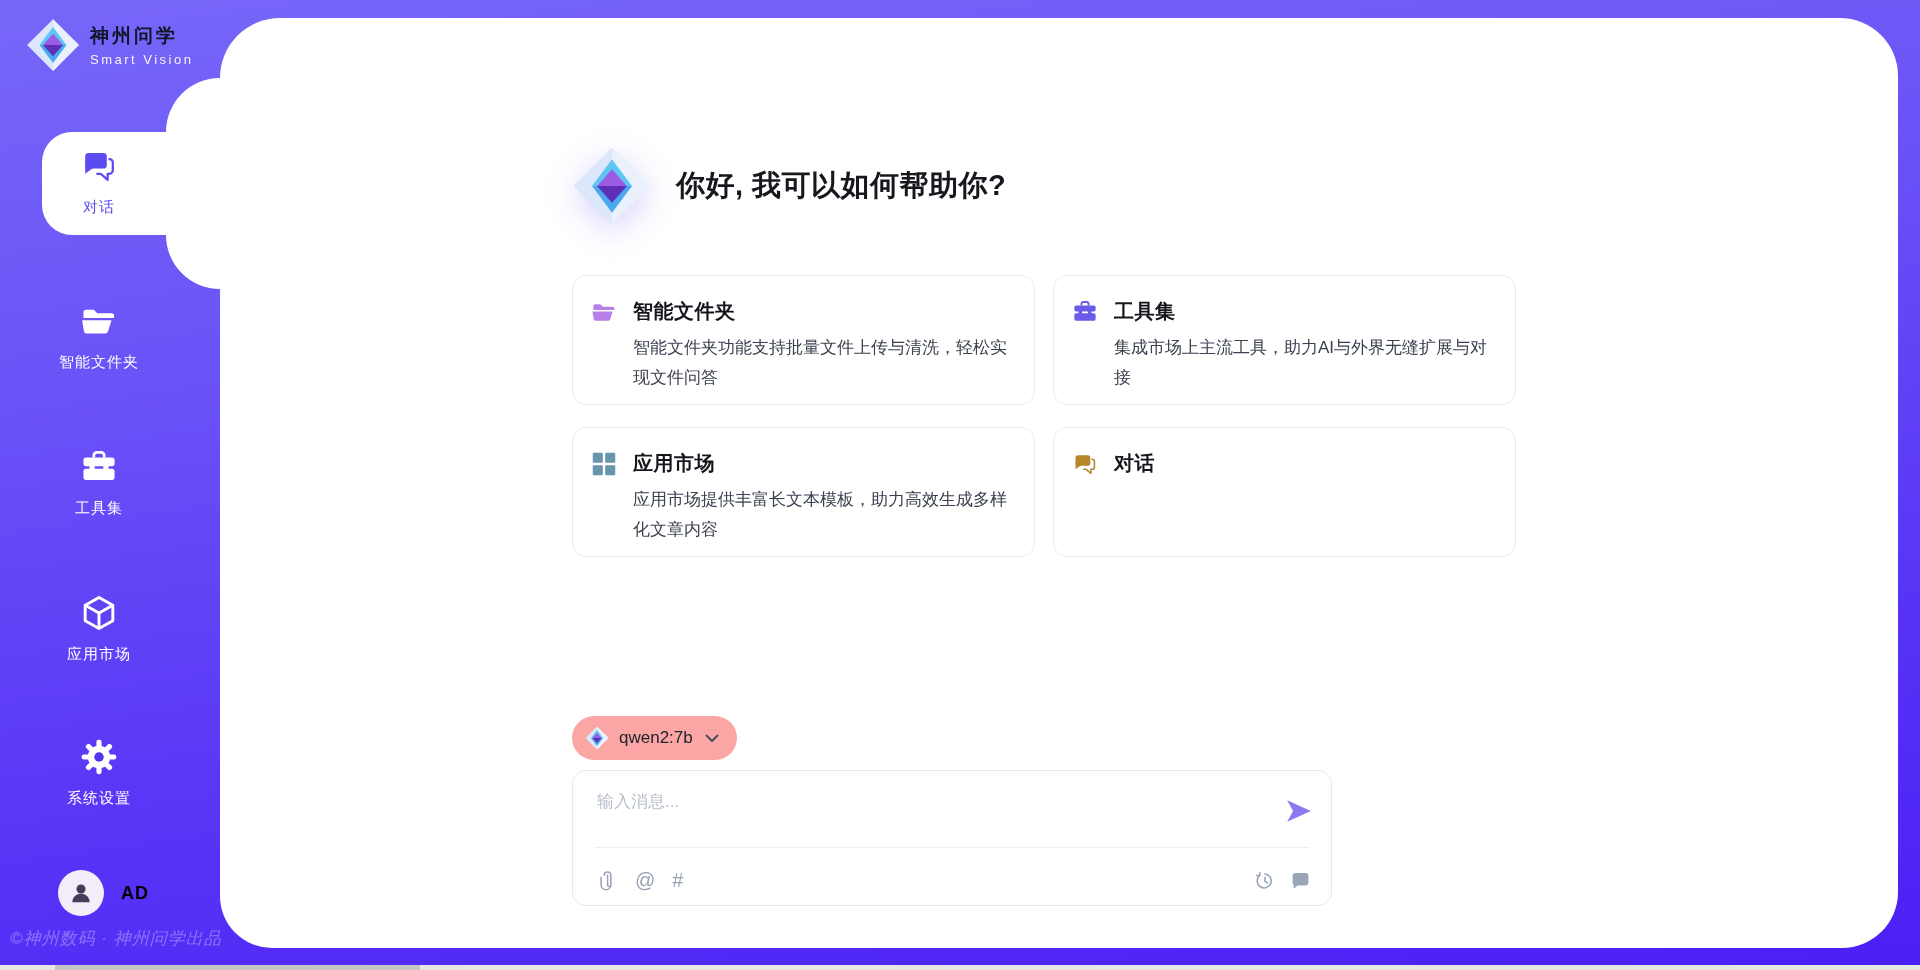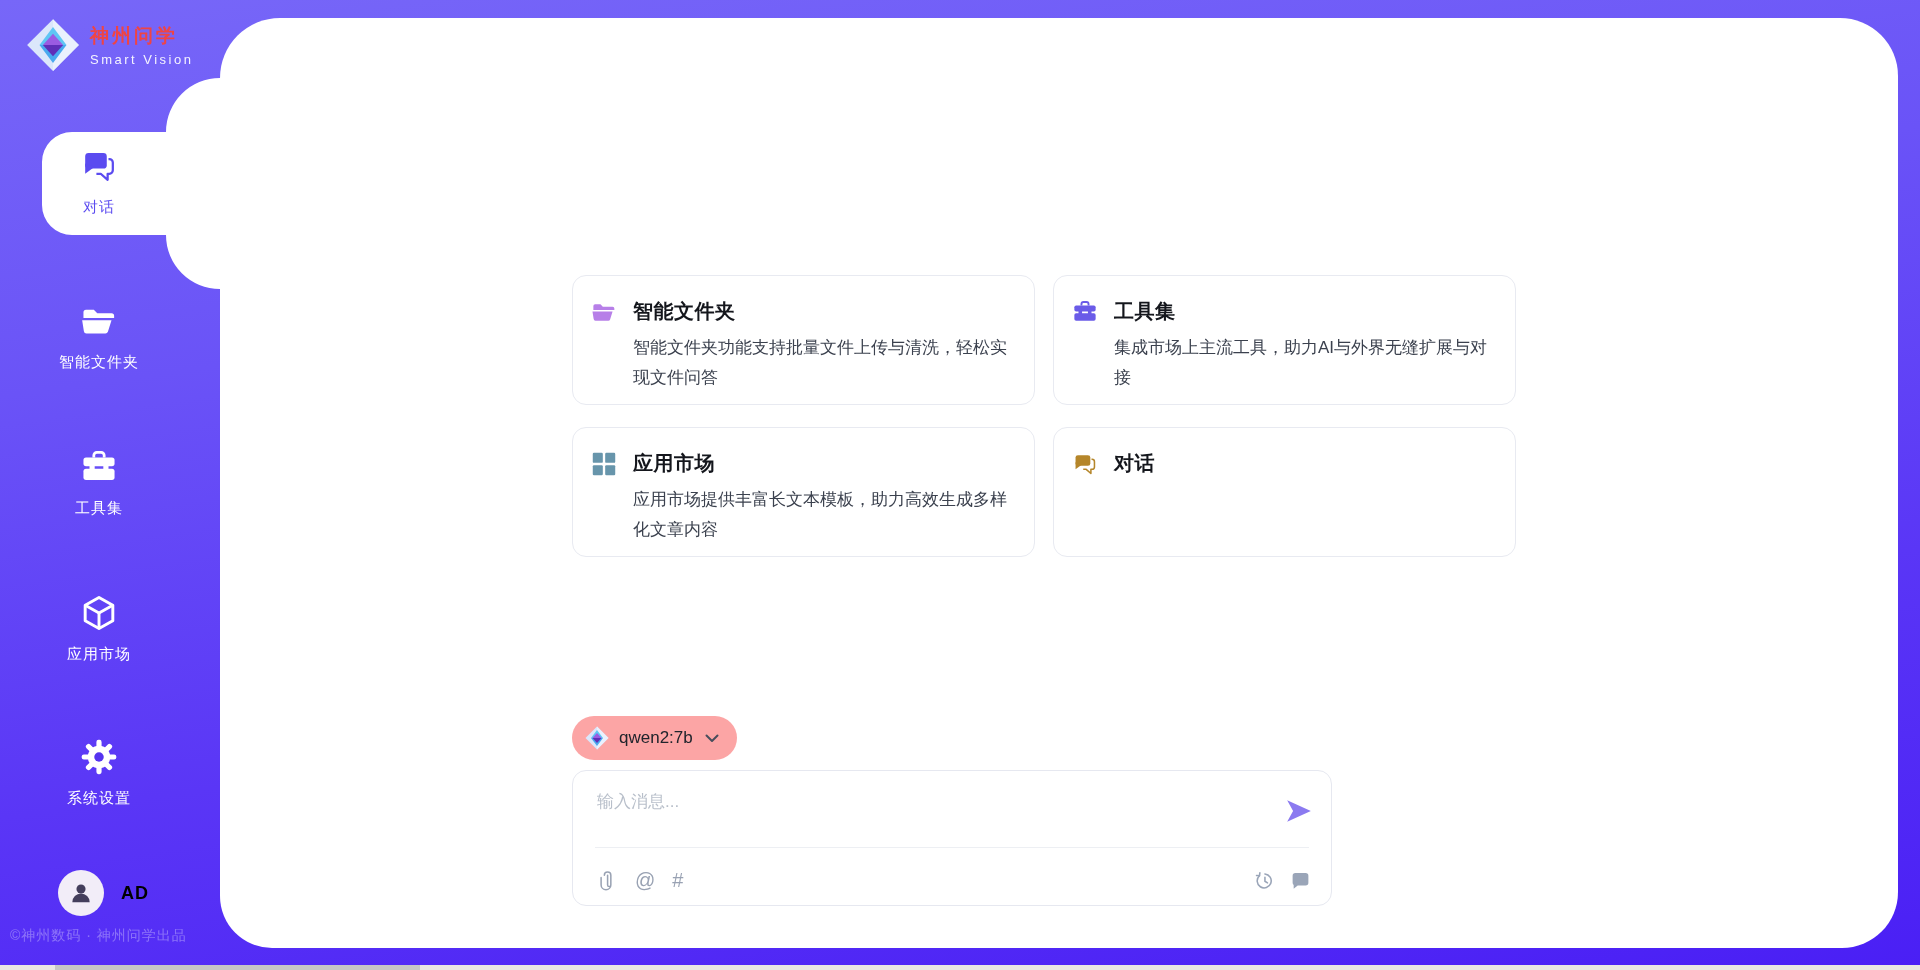--- a/index.html
+++ b/index.html
@@ -6,36 +6,36 @@
   html,body { width:1920px; height:970px; overflow:hidden; }
   body {
     font-family:"Liberation Sans","DejaVu Sans",sans-serif;
     background:linear-gradient(172deg,#7767f8 0%,#6a53f7 32%,#5a36f6 66%,#4a1ff5 100%);
     position:relative;
   }
 
   
   .brand { position:absolute; left:26px; top:18px; display:flex; align-items:center; gap:10px; }
   .brand-logo { width:54px; height:54px; }
-  .brand-cn { color:#ef4444; font-size:19px; font-weight:bold; letter-spacing:3px; }
+  .brand-cn { color:#0f172a; font-size:19px; font-weight:bold; letter-spacing:3px; }
   .brand-en { color:rgba(255,255,255,.92); font-size:13px; letter-spacing:2.5px; margin-top:3px; }
 
   .tab-shape { position:absolute; left:40px; top:78px; width:180px; height:212px; }
 
   .nav-item { position:absolute; left:0; width:198px; text-align:center; color:#fff; cursor:pointer; }
   .nav-item .nav-icon { width:38px; height:38px; display:inline-block; }
   .nav-label { font-size:15px; margin-top:9px; letter-spacing:1px; }
   .nav-item.active { color:#5b4bf0; }
 
   .user-row { position:absolute; left:58px; top:870px; display:flex; align-items:center; gap:17px; cursor:pointer; }
   .avatar { width:46px; height:46px; border-radius:50%; background:#f2edf8; display:flex; align-items:center; justify-content:center; }
   .avatar svg { width:26px; height:26px; color:#443e5c; }
   .user-name { color:#000000; font-size:18px; font-weight:600; letter-spacing:1px; }
 
-  .side-footer { position:absolute; left:10px; top:927px; width:220px; color:rgba(255,255,255,.32); font-size:14px; letter-spacing:1px; }
+  .side-footer { position:absolute; left:10px; top:927px; width:220px; color:rgba(255,255,255,.32); font-size:17px; letter-spacing:1px;font-style:italic; }
 
   
   .main-panel {
     position:absolute; left:220px; top:18px; width:1678px; height:930px;
     background:#fff; border-radius:60px 58px 56px 52px;
   }
 
   .greeting { position:absolute; left:352px; top:128px; display:flex; align-items:center; gap:24px; }
   .greeting-logo { width:80px; height:80px; filter:drop-shadow(0 8px 16px rgba(110,90,240,.28)); }
   .greeting-text { font-size:29px; font-weight:800; color:#17181d; letter-spacing:.5px; }
@@ -201,20 +201,26 @@
         <use href="#sym-person"></use>
       </svg>
   </div>
   <div class="user-name">AD</div>
 </div>
 
 <div class="side-footer">©神州数码 · 神州问学出品</div>
 
 <div class="main-panel">
 
+  <div class="greeting">
+    <svg class="greeting-logo">
+        <use href="#sym-logo-diamond"></use>
+      </svg>
+    <div class="greeting-text">你好, 我可以如何帮助你?</div>
+  </div>
 
   <div class="cards">
     <div class="card">
       <div class="card-head">
         <svg style="color: rgb(183, 127, 232);">
             <use href="#sym-folder"></use>
           </svg>
         <div class="card-title">智能文件夹</div>
       </div>
       <div class="card-desc">智能文件夹功能支持批量文件上传与清洗，轻松实现文件问答</div>

